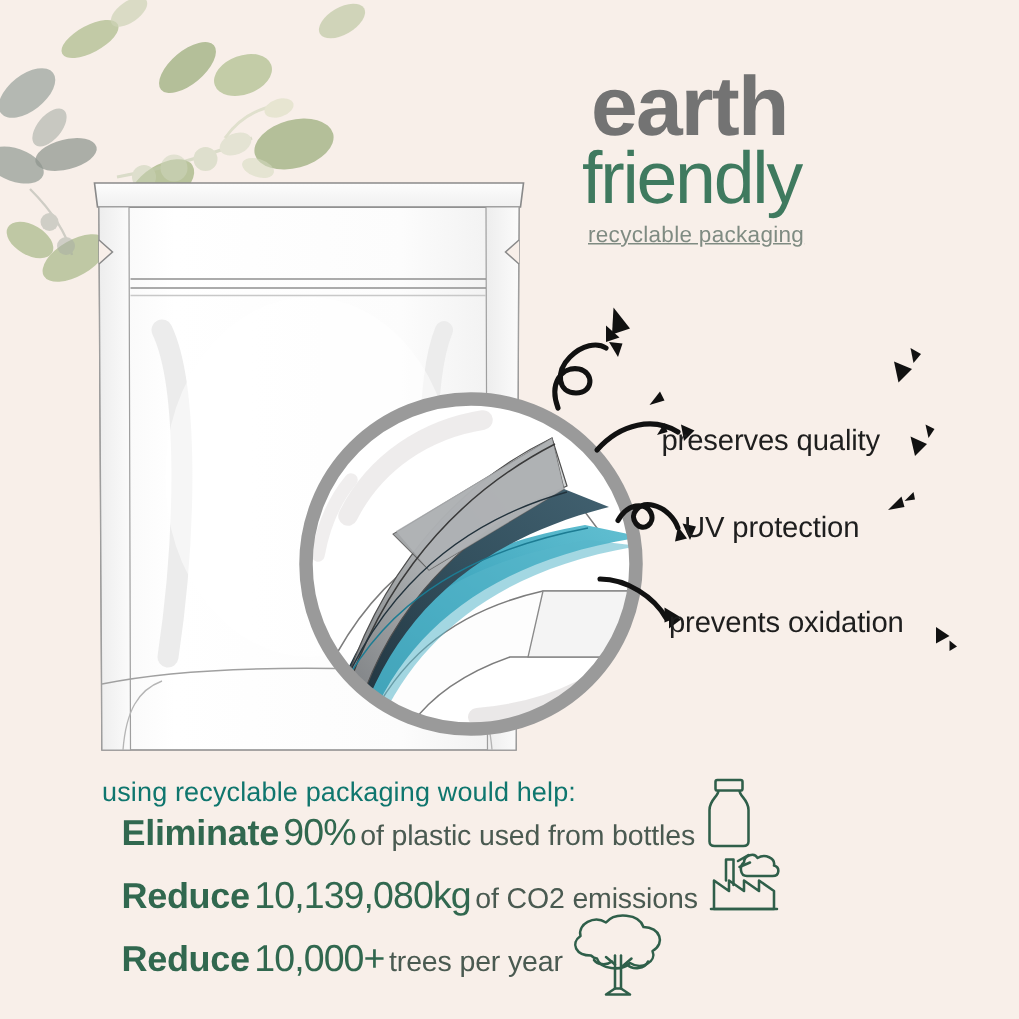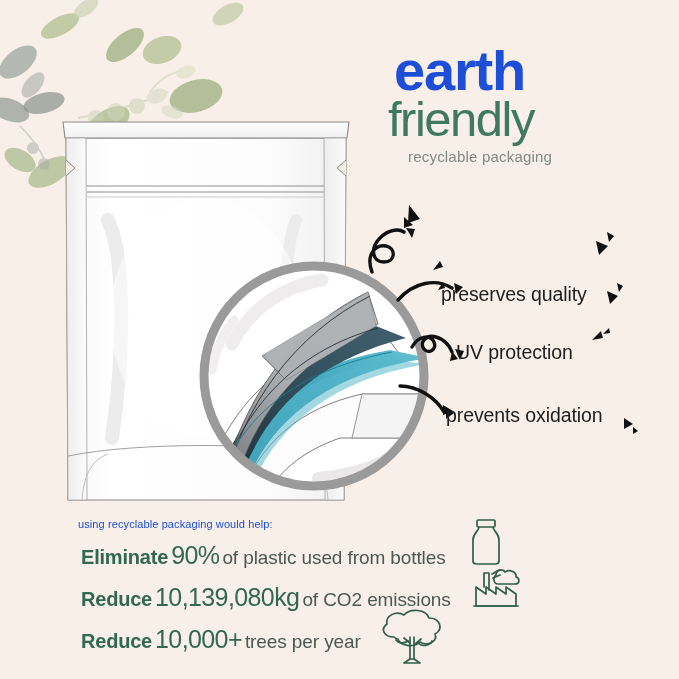--- a/index.html
+++ b/index.html
@@ -32,40 +32,41 @@
     top: 44px;
     width: 280px;
     text-align: left;
   }
   .headline .earth {
     display: block;
     font-size: 56px;
     font-weight: 700;
     line-height: 0.98;
     letter-spacing: -1.2px;
-    color: #1d4ed8;
+    color: #737373;
     margin-left: 6px;
   }
   .headline .friendly {
     display: block;
     font-size: 49px;
     font-weight: 300;
     line-height: 1.0;
     letter-spacing: -1.5px;
     color: #3f7a5f;
     margin-top: -4px;
   }
   .headline .sub {
     display: block;
     font-size: 15px;
     font-weight: 400;
     color: #7f8b82;
     letter-spacing: 0.2px;
     margin-top: 4px;
-    margin-left: 20px;
+    margin-left: 4px;
+    text-decoration: underline;
   }
 
   
   .pouch-wrap {
     position: absolute;
     left: 56px;
     top: 108px;
     width: 300px;
     height: 400px;
   }
@@ -91,37 +92,37 @@
   .f-0 { left: 419px; top: 222px; }
   .f-1 { left: 441px; top: 283px; }
   .f-2 { left: 456px; top: 341px; }
   .f-3 { left: 446px; top: 404px; }
 
   .doodles { position: absolute; left: 0; top: 0; width: 679px; height: 679px; pointer-events: none; }
 
   
   .stats-intro {
     position: absolute;
-    left: 78px;
+    left: 68px;
     top: 518px;
-    font-size: 11px;
-    color: #1d4ed8;
+    font-size: 18px;
+    color: #0f766e;
     letter-spacing: 0.1px;
   }
   .stat-row {
     position: absolute;
     left: 81px;
     white-space: nowrap;
     line-height: 1;
   }
   .stat-0 { top: 543px; }
   .stat-1 { top: 585px; }
   .stat-2 { top: 627px; }
   .stat-verb {
-    font-size: 20px;
+    font-size: 24px;
     font-weight: 700;
     color: #31684f;
     letter-spacing: -0.2px;
   }
   .stat-num {
     font-size: 25px;
     font-weight: 400;
     color: #31684f;
     letter-spacing: -0.6px;
     margin-left: 3px;

